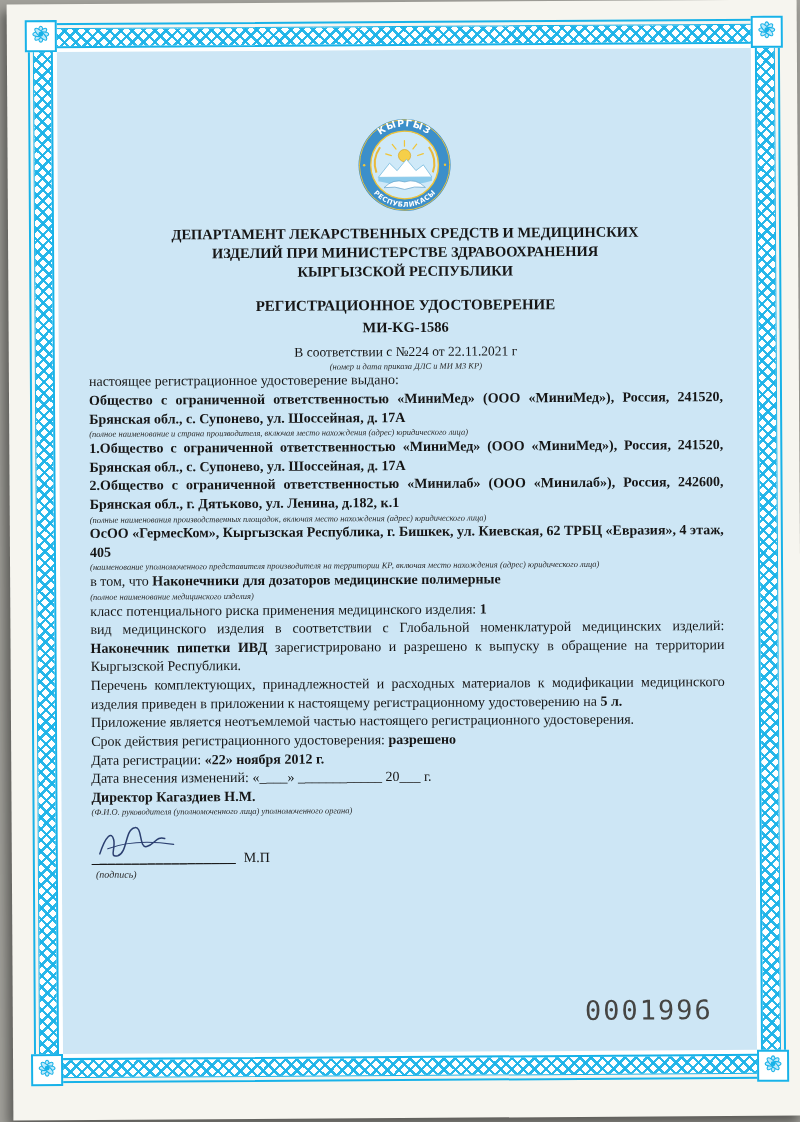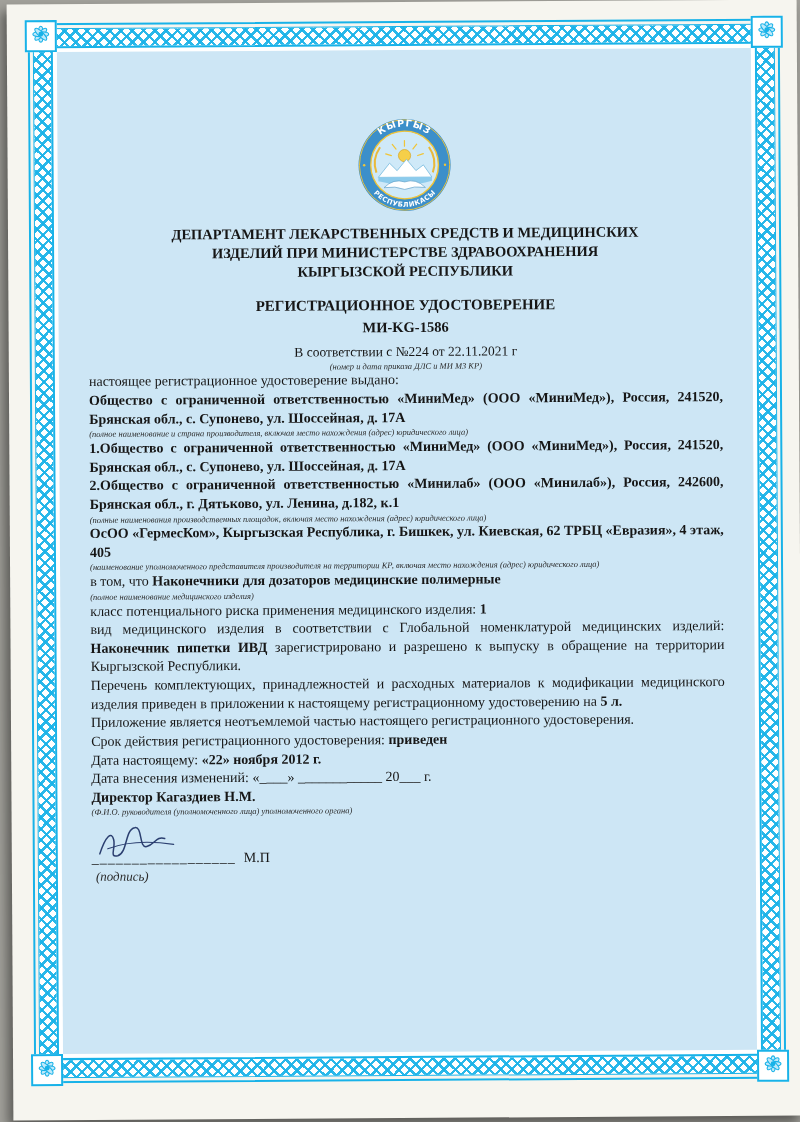--- a/index.html
+++ b/index.html
@@ -37,23 +37,23 @@
   .dept{font-weight:bold;text-align:center;max-width:470px;margin:12px auto 0;font-size:14.5px;line-height:1.3;}
   .title{font-weight:bold;text-align:center;margin-top:15px;font-size:15px;}
   .num{font-weight:bold;text-align:center;margin-top:3px;font-size:14.5px;}
   .accordance{text-align:center;margin-top:5px;font-size:13.5px;}
   .note{font-style:italic;font-size:8.5px;line-height:1.15;color:#2a2a2a;margin-top:1px;}
   .note.center{text-align:center;}
   p.body{margin:0;text-align:justify;}
   .mt26{margin-top:26px;} .mt16{margin-top:16px;} .mt14{margin-top:14px;} .mt18{margin-top:18px;} .mt20{margin-top:20px;} .mt22{margin-top:22px;}
   b{font-weight:bold;}
   .sigrow{position:relative;margin-top:26px;height:40px;}
-  .sigline{position:absolute;left:0;top:6px;letter-spacing:1px;}
+  .sigline{position:absolute;left:0;top:6px;letter-spacing:1px;text-decoration:underline;}
   .mp{position:absolute;left:152px;top:6px;}
-  .signote{position:absolute;left:4px;top:24px;font-style:italic;font-size:13px;color:#2a2a2a;}
+  .signote{position:absolute;left:4px;top:24px;font-style:italic;font-size:10px;color:#2a2a2a;}
   .squiggle{position:absolute;left:2px;top:-26px;z-index:2;}
   .serial{
     position:absolute;right:44px;bottom:22px;
     font-family:"DejaVu Sans Mono", monospace;font-size:27px;color:#454543;letter-spacing:2px;
   }
 </style>
 </head>
 <body>
 
 <div class="scan">
@@ -162,37 +162,38 @@
           <div class="note">(полное наименование медицинского изделия)</div>
 
           <p class="body mt16"><span>класс потенциального риска применения медицинского изделия: </span><b>1</b></p>
 
           <p class="body mt16"><span>вид медицинского изделия в соответствии с Глобальной номенклатурой медицинских изделий: </span><b>Наконечник пипетки ИВД</b><span> зарегистрировано и разрешено к выпуску в обращение на территории Кыргызской Республики.</span></p>
 
           <p class="body mt14"><span>Перечень комплектующих, принадлежностей и расходных материалов к модификации медицинского изделия приведен в приложении к настоящему регистрационному удостоверению на </span><b>5 л.</b></p>
 
           <p class="body mt14">Приложение является неотъемлемой частью настоящего регистрационного удостоверения.</p>
 
-          <p class="body mt16"><span>Срок действия регистрационного удостоверения: </span><b>приведен</b></p>
+          <p class="body mt16"><span>Срок действия регистрационного удостоверения: </span><b>разрешено</b></p>
 
-          <p class="body mt18"><span>Дата настоящему: </span><b>«22» ноября 2012 г.</b></p>
+          <p class="body mt18"><span>Дата регистрации: </span><b>«22» ноября 2012 г.</b></p>
 
           <p class="body mt20">Дата внесения изменений: «____» ____________ 20___ г.</p>
 
           <p class="body mt22"><b>Директор Кагаздиев Н.М.</b></p>
           <div class="note">(Ф.И.О. руководителя (уполномоченного лица) уполномоченного органа)</div>
 
           <div class="sigrow">
             <svg class="squiggle" width="92" height="48" viewBox="0 0 92 48">
               <path d="M6,36 C12,18 18,13 20,22 C22,31 15,40 24,38 C34,35 31,12 41,10 C49,8 45,31 53,29 C61,27 63,18 71,21" fill="none" stroke="#2b3f70" stroke-width="1.5" stroke-linecap="round"></path>
               <path d="M14,31 C30,25 54,23 80,27" fill="none" stroke="#2b3f70" stroke-width="1.1" stroke-linecap="round"></path>
             </svg>
             <span class="sigline">__________________</span>
             <span class="mp">М.П</span>
             <span class="signote">(подпись)</span>
           </div>
 
+          <div class="serial">0001996</div>
 
         </div>
       </div>
     </div>
   </div>
 </div>
 
 </body></html>

